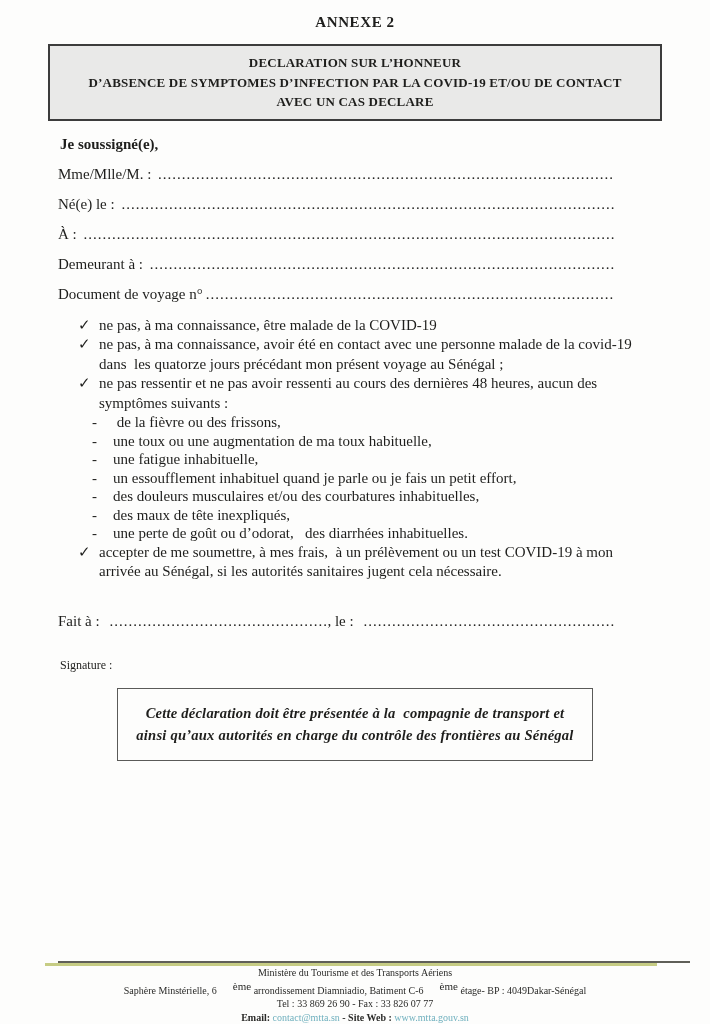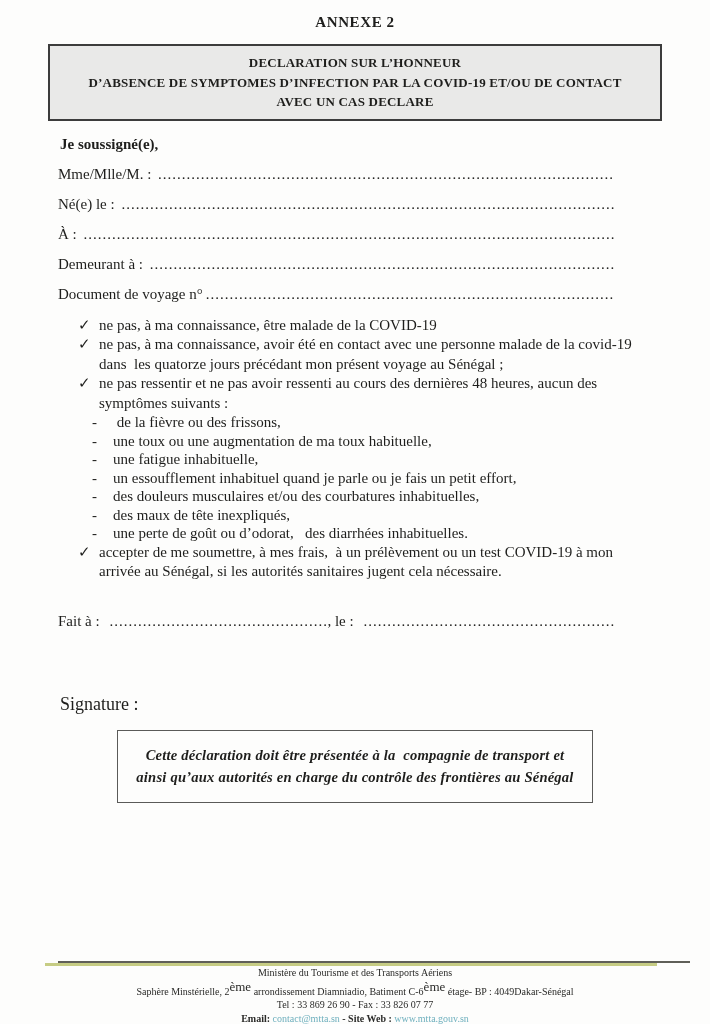--- a/index.html
+++ b/index.html
@@ -30,37 +30,37 @@
   .check-item .glyph { flex: 0 0 21px; }
   .check-item .text { flex: 1; white-space: pre-wrap; }
   .sub-list { margin-left: 14px; line-height: 18.5px; }
   .sub-item { display: flex; }
   .sub-item .glyph { flex: 0 0 21px; }
   .sub-item .text { flex: 1; white-space: pre-wrap; }
   .fait { display: flex; align-items: baseline; margin: 31px 95px 0 58px; font-size: 15px; }
   .fait .label { white-space: pre; flex: 0 0 auto; }
   .fait .d1 { width: 218px; overflow: hidden; white-space: nowrap; letter-spacing: 1px; margin-left: 6px; flex: 0 0 auto; }
   .fait .d2 { flex: 1 1 auto; overflow: hidden; white-space: nowrap; letter-spacing: 1px; margin-left: 6px; }
-  .signature { margin: 64px 0 0 60px; font-size: 18px; }
+  .signature { margin: 28px 0 0 60px; font-size: 12px; }
   .notice-box {
     margin: 15px auto 0; width: 476px;
     border: 1.5px solid #5a5a58; background: #fdfdfc;
     padding: 13px 18px 14px;
   }
   .notice-box .text {
     text-align: center; font-weight: bold; font-style: italic;
     font-size: 14.6px; line-height: 22px; white-space: pre-wrap; letter-spacing: 0.2px;
   }
   .footer { position: absolute; left: 0; right: 0; top: 958px; }
   .rule { position: relative; height: 8px; }
   .rule .dark { position: absolute; top: 3px; left: 58px; right: 20px; height: 1.5px; background: #5f5f58; }
   .rule .green { position: absolute; top: 4.5px; left: 45px; width: 612px; height: 3.5px; }
   .footer-text { text-align: center; font-size: 10px; line-height: 13.5px; color: #2a2a28; }
   .footer-text .bold { font-weight: bold; }
-  .footer-text sup { font-size: 13px; }
+  .footer-text sup { font-size: 11px; margin-left: 16px; }
   .link { text-decoration: none; }
 </style>
 </head>
 <body>
 
 <div class="page">
 
   <div class="annexe">ANNEXE 2</div>
 
   <div class="header-box">
@@ -157,19 +157,19 @@
     <div class="text">Cette déclaration doit être présentée à la  compagnie de transport et ainsi qu’aux autorités en charge du contrôle des frontières au Sénégal</div>
   </div>
 
   <div class="footer">
     <div class="rule">
       <div class="dark"></div>
       <div class="green" style="background: rgb(198, 204, 132);"></div>
     </div>
     <div class="footer-text">
       <div>Ministère du Tourisme et des Transports Aériens</div>
-      <div><span>Saphère Minstérielle, 2</span><sup>ème</sup><span> arrondissement Diamniadio, Batiment C-6</span><sup>ème</sup><span> étage- BP : 4049Dakar-Sénégal</span></div>
+      <div><span>Saphère Minstérielle, 6</span><sup>ème</sup><span> arrondissement Diamniadio, Batiment C-6</span><sup>ème</sup><span> étage- BP : 4049Dakar-Sénégal</span></div>
       <div>Tel : 33 869 26 90 - Fax : 33 826 07 77</div>
       <div><span class="bold">Email: </span><span class="link" style="color: rgb(111, 176, 190);">contact@mtta.sn</span><span class="bold">  - Site Web : </span><span class="link" style="color: rgb(111, 176, 190);">www.mtta.gouv.sn</span></div>
     </div>
   </div>
 
 </div>
 
 </body></html>

